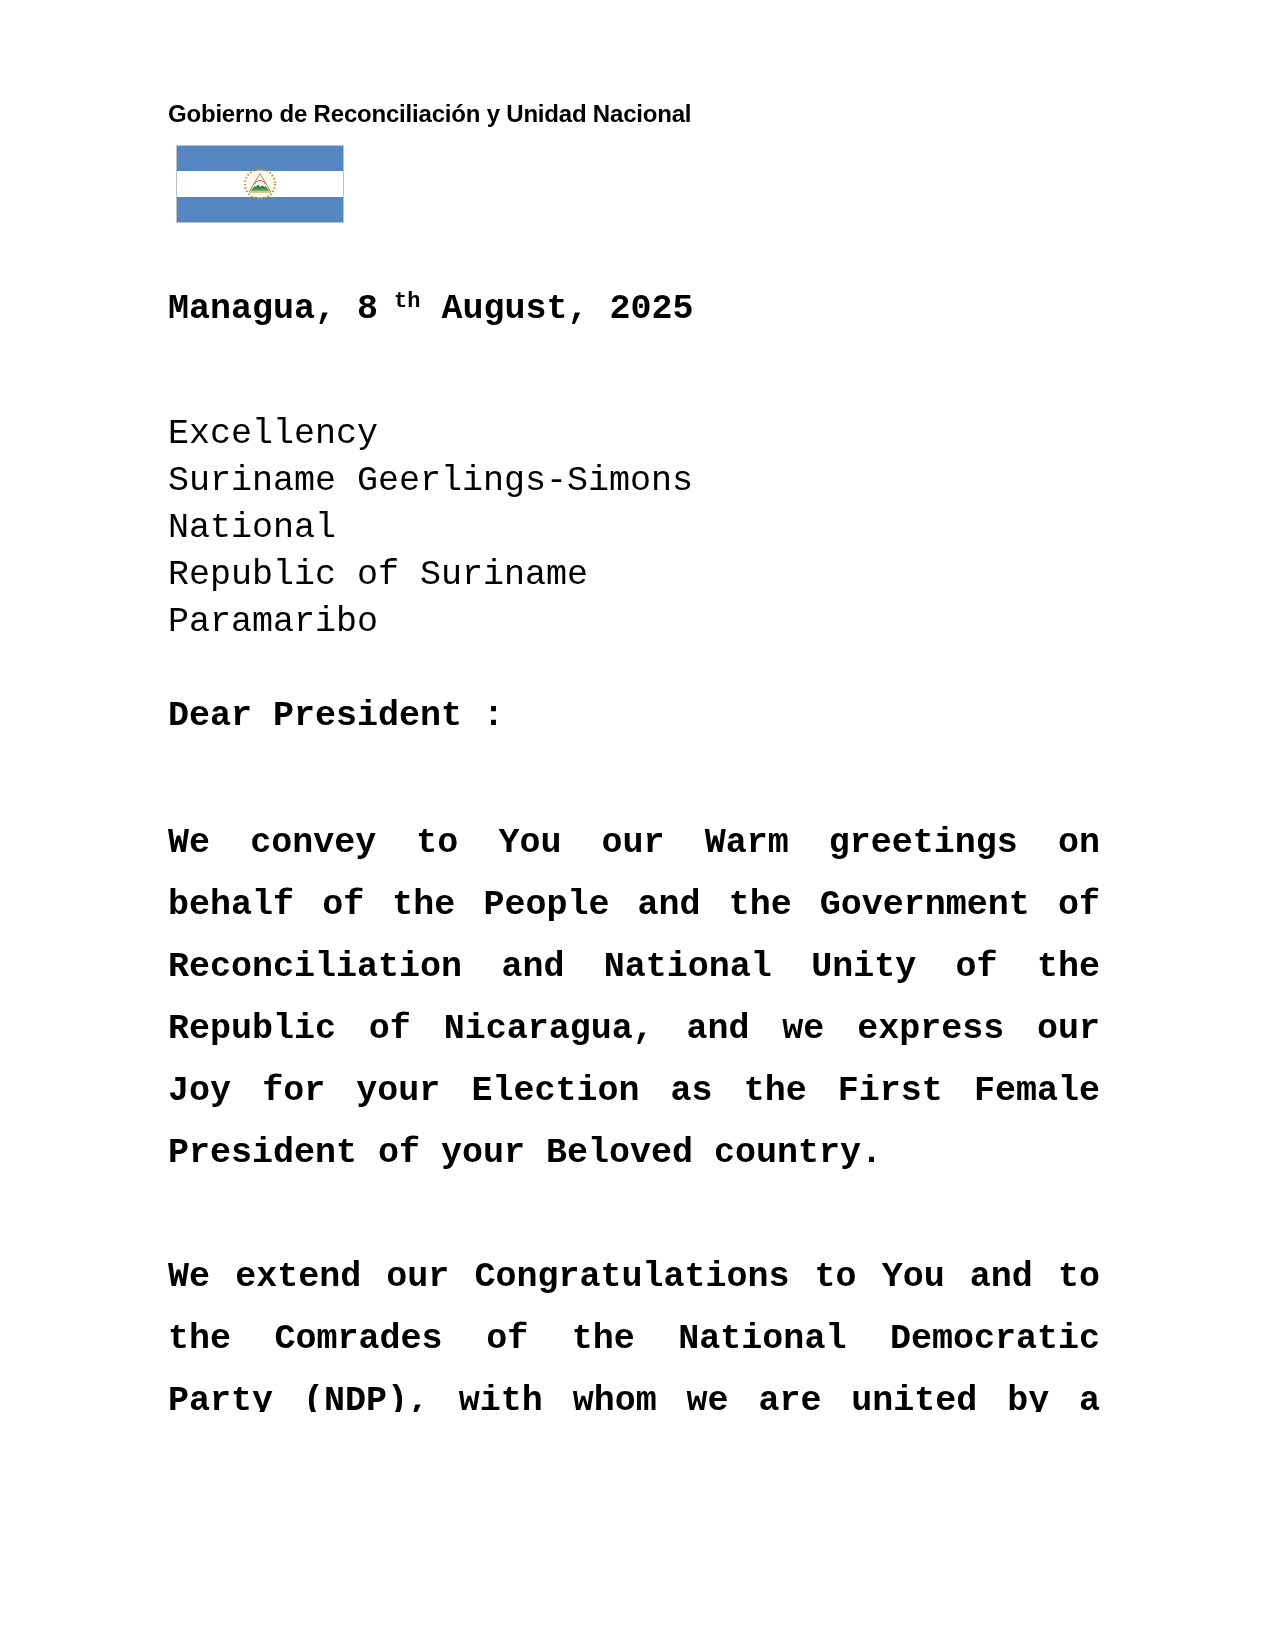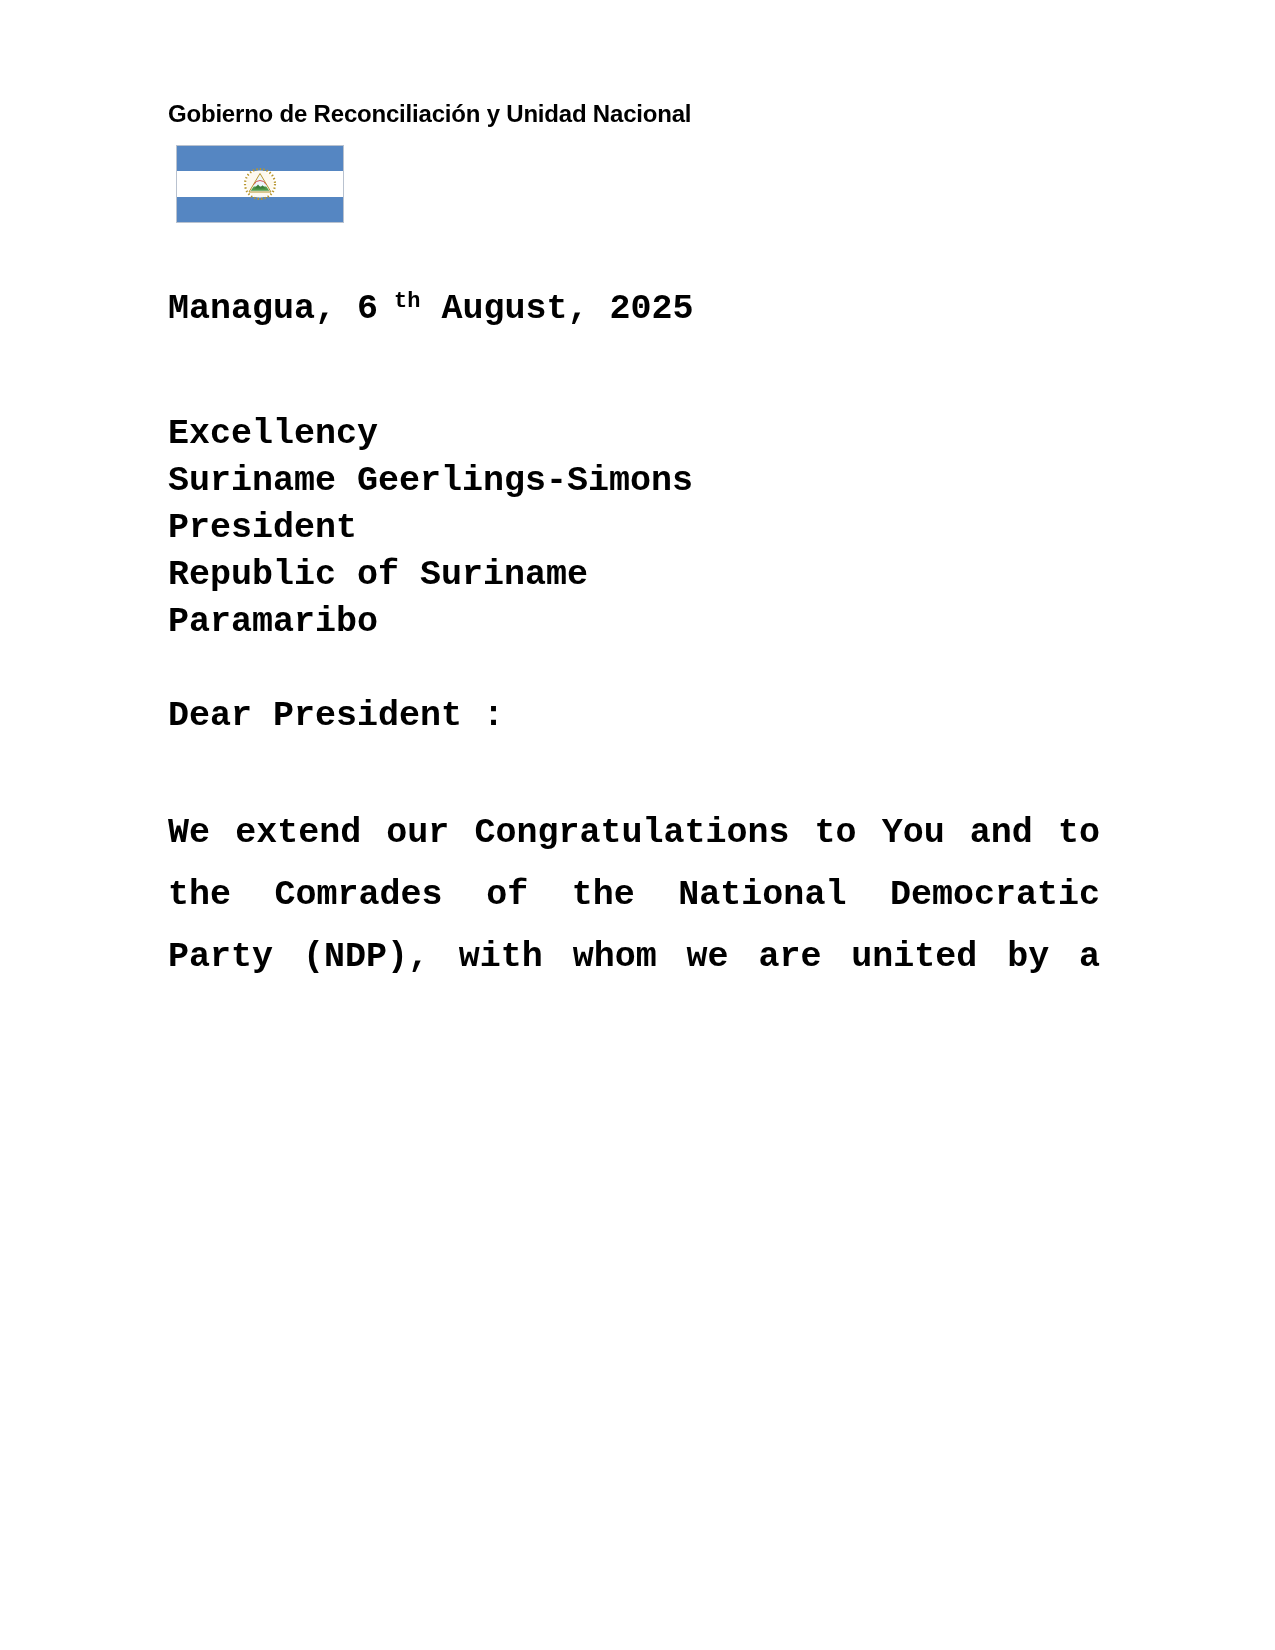--- a/index.html
+++ b/index.html
@@ -40,21 +40,21 @@
     font-size: 22px;
     vertical-align: baseline;
     position: relative;
     top: -0.5em;
     font-weight: bold;
     margin-left: 16px;
   }
   .address-block {
     margin-top: 75px;
     font-size: 35px;
-    font-weight: bold;
+    font-weight: normal;
     line-height: 47px;
   }
   .salutation {
     margin-top: 47px;
     font-size: 35px;
     font-weight: bold;
     line-height: 47px;
   }
   p.body-par {
     margin: 62px 0 0 0;
@@ -85,28 +85,29 @@
       <circle cx="84" cy="39" r="15" fill="none" stroke-width="2.2" stroke-dasharray="1.4,2.1" stroke="#b8962e"></circle>
       <polygon points="84,28.5 95,47 73,47" fill="#eef6fb" stroke-width="1" stroke="#b8962e"></polygon>
       <polygon points="74.7,45.8 93.3,45.8 90.2,41.5 77.8,41.5" fill="#4f9b48"></polygon>
       <polygon points="78.5,43.5 82,39.5 85.5,43.5" fill="#3b7d3a"></polygon>
       <polygon points="83.5,43.5 86.5,40.2 89.5,43.5" fill="#3b7d3a"></polygon>
       <path d="M78,39.5 A6.5,6.5 0 0 1 90,39.5" fill="none" stroke="#cf4444" stroke-width="0.9"></path>
     </g>
     <rect x="0.5" y="0.5" width="167" height="77" fill="none" stroke-width="1" stroke="#b9c2cf"></rect>
   </svg>
 
-  <div class="date-line"><span>Managua, 6</span><sup>th</sup><span> August, 2025</span></div>
+  <div class="date-line"><span>Managua, 8</span><sup>th</sup><span> August, 2025</span></div>
 
   <div class="address-block">
     <div>Excellency</div>
     <div>Suriname Geerlings-Simons</div>
-    <div>President</div>
+    <div>National</div>
     <div>Republic of Suriname</div>
     <div>Paramaribo</div>
   </div>
 
   <div class="salutation">Dear President :</div>
 
+  <p class="body-par first">We convey to You our Warm greetings on behalf of the People and the Government of Reconciliation and National Unity of the Republic of Nicaragua, and we express our Joy for your Election as the First Female President of your Beloved country.</p>
 
   <p class="body-par continues">We extend our Congratulations to You and to the Comrades of the National Democratic Party (NDP), with whom we are united by a</p>
 
 </div>
 
 </body></html>

